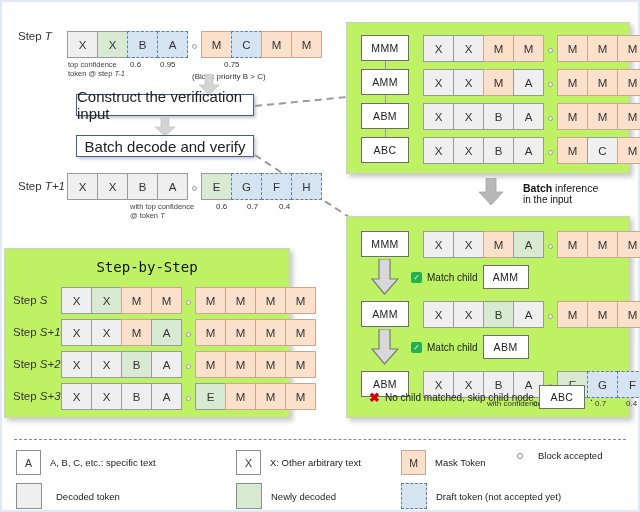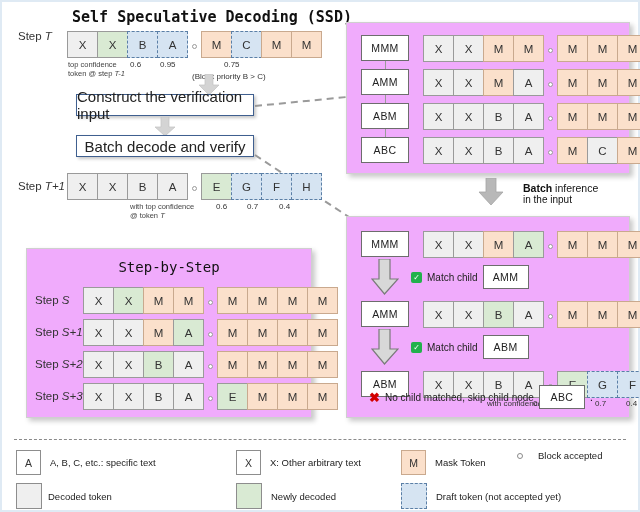--- a/index.html
+++ b/index.html
@@ -61,21 +61,21 @@
   
   .procbox {
     border:1.5px solid #3f5f8f; background:#ffffff;
     display:flex; align-items:center; justify-content:center;
     font-size:15px; color:#222;
     box-shadow:2px 2px 3px rgba(0,0,0,.22);
   }
 
   
   .panel {
-    background:#f0abfc; border:1px solid #cfcfcf;
+    background:#bef264; border:1px solid #cfcfcf;
     box-shadow:3px 3px 5px rgba(0,0,0,.22);
   }
 
   
   .node {
     width:48px; height:26px; background:#fff;
     border:1.3px solid #6d6d6d;
     display:flex;align-items:center;justify-content:center;
     font-size:10.5px;color:#222; letter-spacing:.4px;
   }
@@ -92,21 +92,20 @@
   .sw-blue{background:#d6e4f2;border:1px dashed #5b7fa6;}
   .sw-orange-box{width:25px;height:25px;background:#fbe0cb;border:1px solid #c9a98e;
     display:flex;align-items:center;justify-content:center;font-size:10.5px;color:#333;}
   .nope { color:#d30000; font-size:13px; font-weight:bold; }
 </style>
 </head>
 <body>
 
 <div id="root">
 
-  <div class="abs title" style="left:70px; top:6px;">Self Speculative Decoding (SSD)</div>
 
   <div class="abs steplabel" style="left:16px; top:28px;">
     <span>Step </span><i>T</i>
   </div>
   <div class="abs row" style="left:65px; top:29px;">
     <div class="row" id="topA">
         <div class="tok gray">X</div>
         <div class="tok green">X</div>
         <div class="tok blue">B</div>
         <div class="tok blue">A</div>
@@ -321,21 +320,21 @@
       <div class="abs tiny2" style="left: 248px; top: 182px;">0.7</div>
       <div class="abs tiny2" style="left: 279px; top: 182px;">0.4</div>
       <div class="abs" style="left: 22px; top: 168px; display: flex; align-items: center; gap: 5px;">
         <span class="nope">✖</span>
         <span style="font-size:10px;color:#222;">No child matched, skip child node</span>
         <div class="node" style="width: 46px; height: 24px;">ABC</div>
         <span style="font-size: 10px;">.</span>
       </div>
     </div>
 
-  <div class="abs panel" style="left:24px; top:246px; width:286px; height:170px;padding-left:9px;" id="sbsPanel">
+  <div class="abs panel" style="left:2px; top:246px; width:286px; height:170px;padding-left:9px;" id="sbsPanel">
       <div class="abs" style="left: 0px; top: 10px; width: 100%; text-align: center; font-family: &quot;DejaVu Sans Mono&quot;, monospace; font-size: 14px; color: rgb(17, 17, 17);">Step-by-Step</div>
       <div class="abs steplabel" style="left: 8px; top: 45px;"><span>Step </span><i>S</i></div>
       <div class="row abs" style="left: 56px; top: 38px;">
         <div class="row">
           <div class="tok gray">X</div>
           <div class="tok green">X</div>
           <div class="tok orange">M</div>
           <div class="tok orange">M</div>
         </div>
         <div class="sep"><span></span></div>
@@ -409,21 +408,21 @@
       <div class="abs" style="left: 385px; top: 0px; display: flex; align-items: center; gap: 9px;">
         <div class="sw-orange-box">M</div>
         <span class="legtext">Mask Token</span>
       </div>
       <div class="abs" style="left: 495px; top: 0px; display: flex; align-items: center; gap: 9px;">
         <div style="width:18px;display:flex;justify-content:center;">
           <span style="display:inline-block;width:6px;height:6px;border-radius:50%;border:1.5px solid #8a8a8a;background:#fff;"></span>
         </div>
         <span class="legtext">Block accepted</span>
       </div>
-      <div class="abs" style="left: 0px; top: 33px; display: flex; align-items: center; gap: 6px;">
+      <div class="abs" style="left: 0px; top: 33px; display: flex; align-items: center; gap: 14px;">
         <div class="legswatch sw-gray"></div>
         <span class="legtext">Decoded token</span>
       </div>
       <div class="abs" style="left: 220px; top: 33px; display: flex; align-items: center; gap: 9px;">
         <div class="legswatch sw-green"></div>
         <span class="legtext">Newly decoded</span>
       </div>
       <div class="abs" style="left: 385px; top: 33px; display: flex; align-items: center; gap: 9px;">
         <div class="legswatch sw-blue"></div>
         <span class="legtext">Draft token (not accepted yet)</span>

